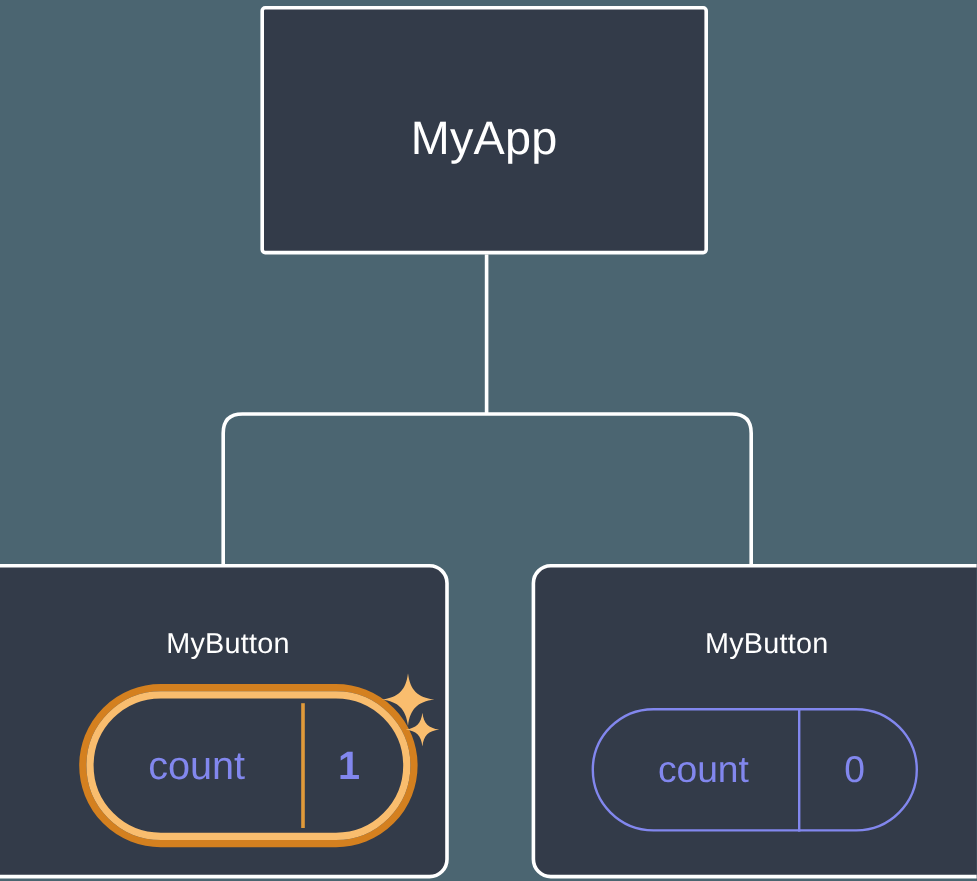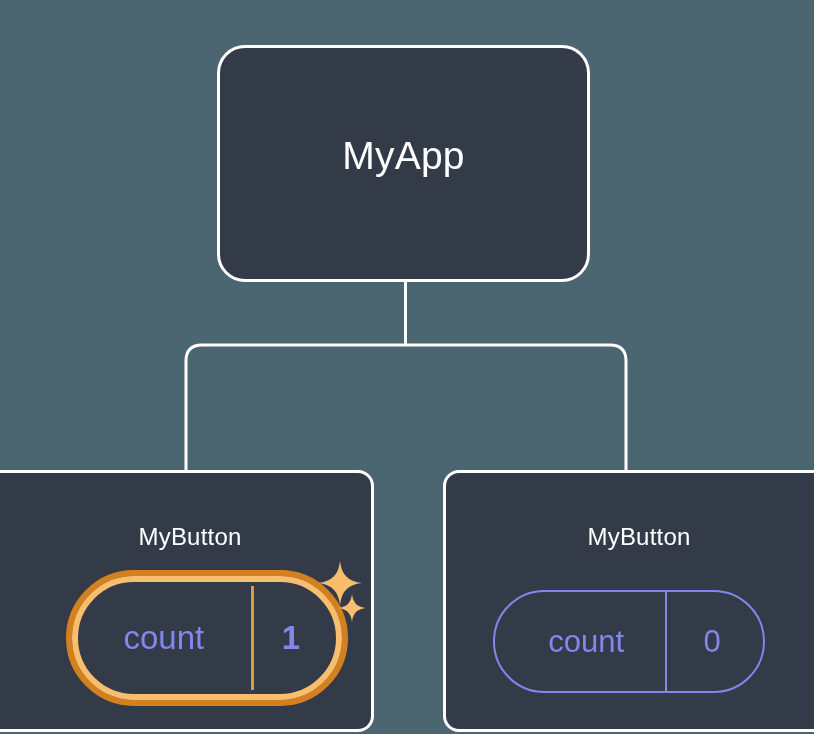--- a/index.html
+++ b/index.html
@@ -43,23 +43,22 @@
     color: #ffffff;
     font-weight: 400;
     letter-spacing: 0.2px;
     white-space: nowrap;
   }
 
   #node-root {
     left: 217px;
     top: 5px;
     width: 373px;
-    height: 237px;
-    border-radius: 28px;
-    margin-top: 40px;
+    height: 207px;
+    border-radius: 4px;
   }
   #node-root .node-title {
     top: 86px;
     font-size: 39px;
   }
 
   #node-child-left {
     left: -20px;
     top: 470px;
     width: 394px;

